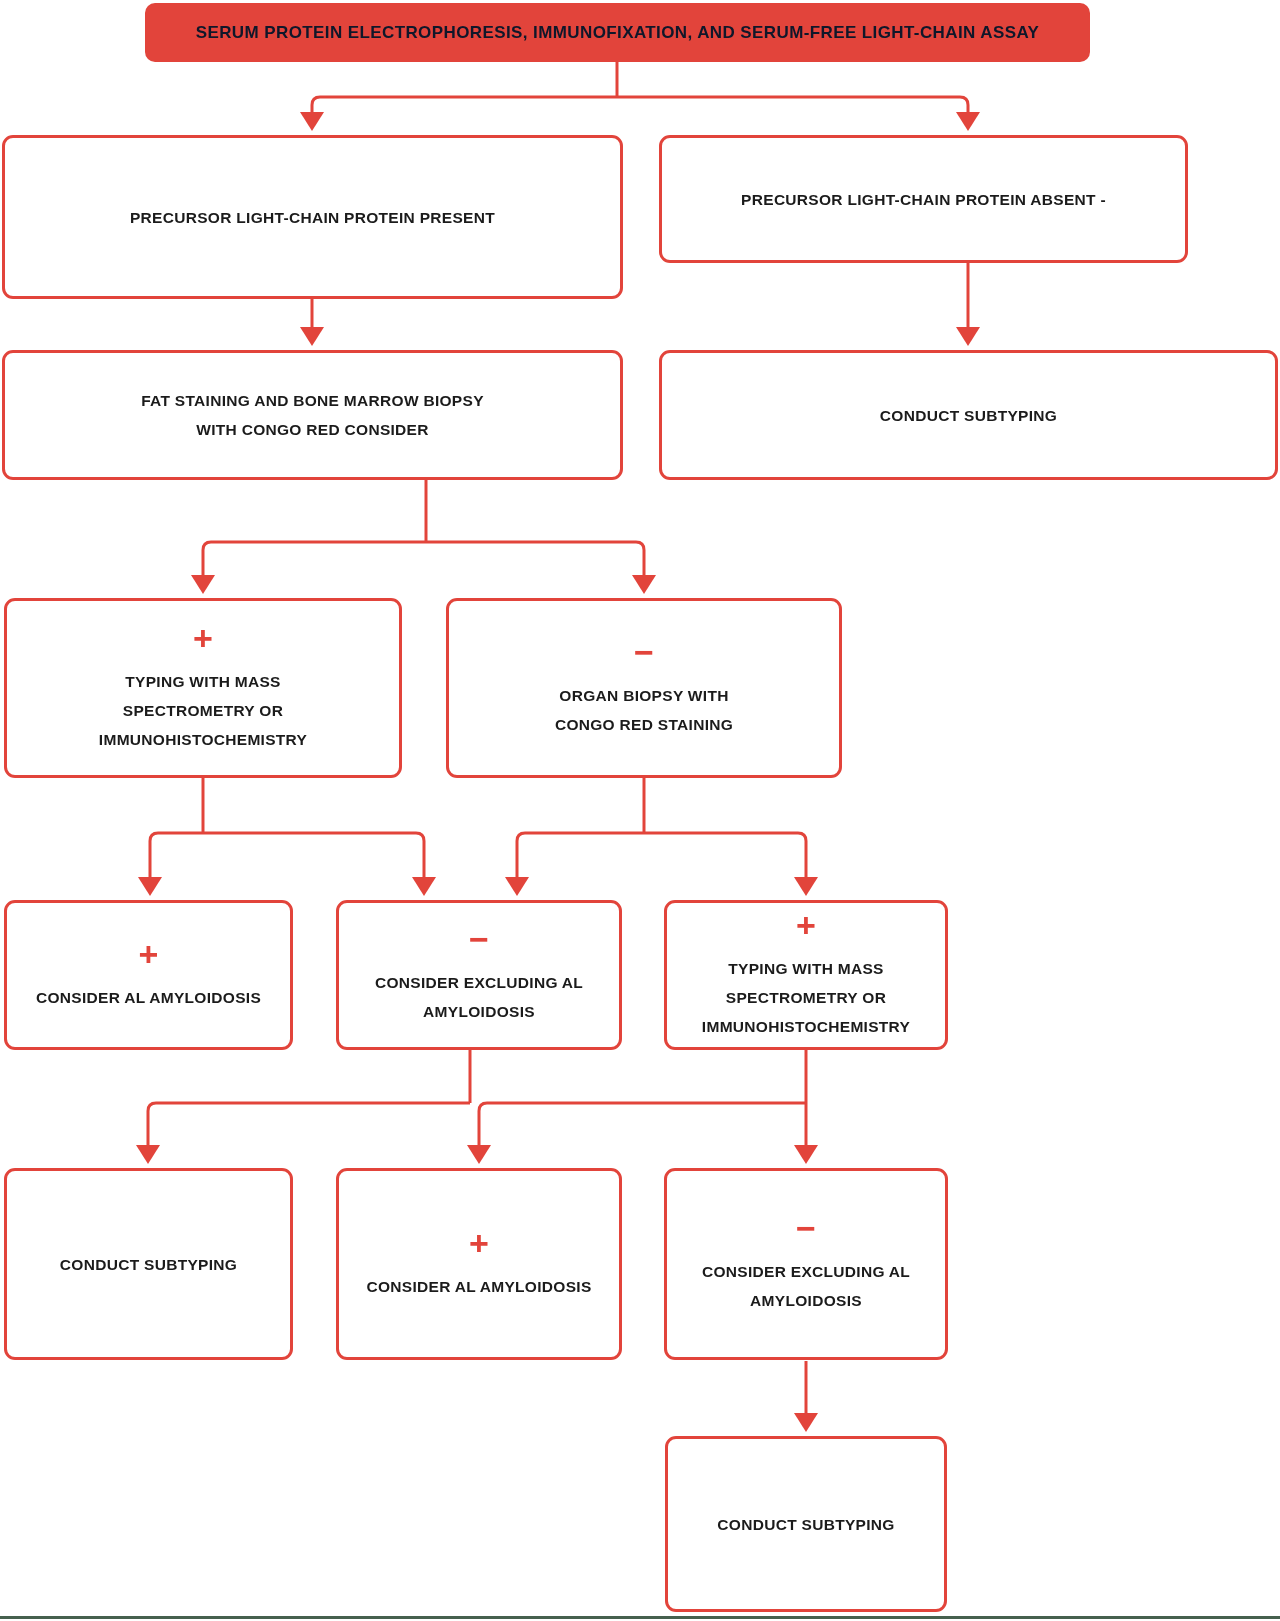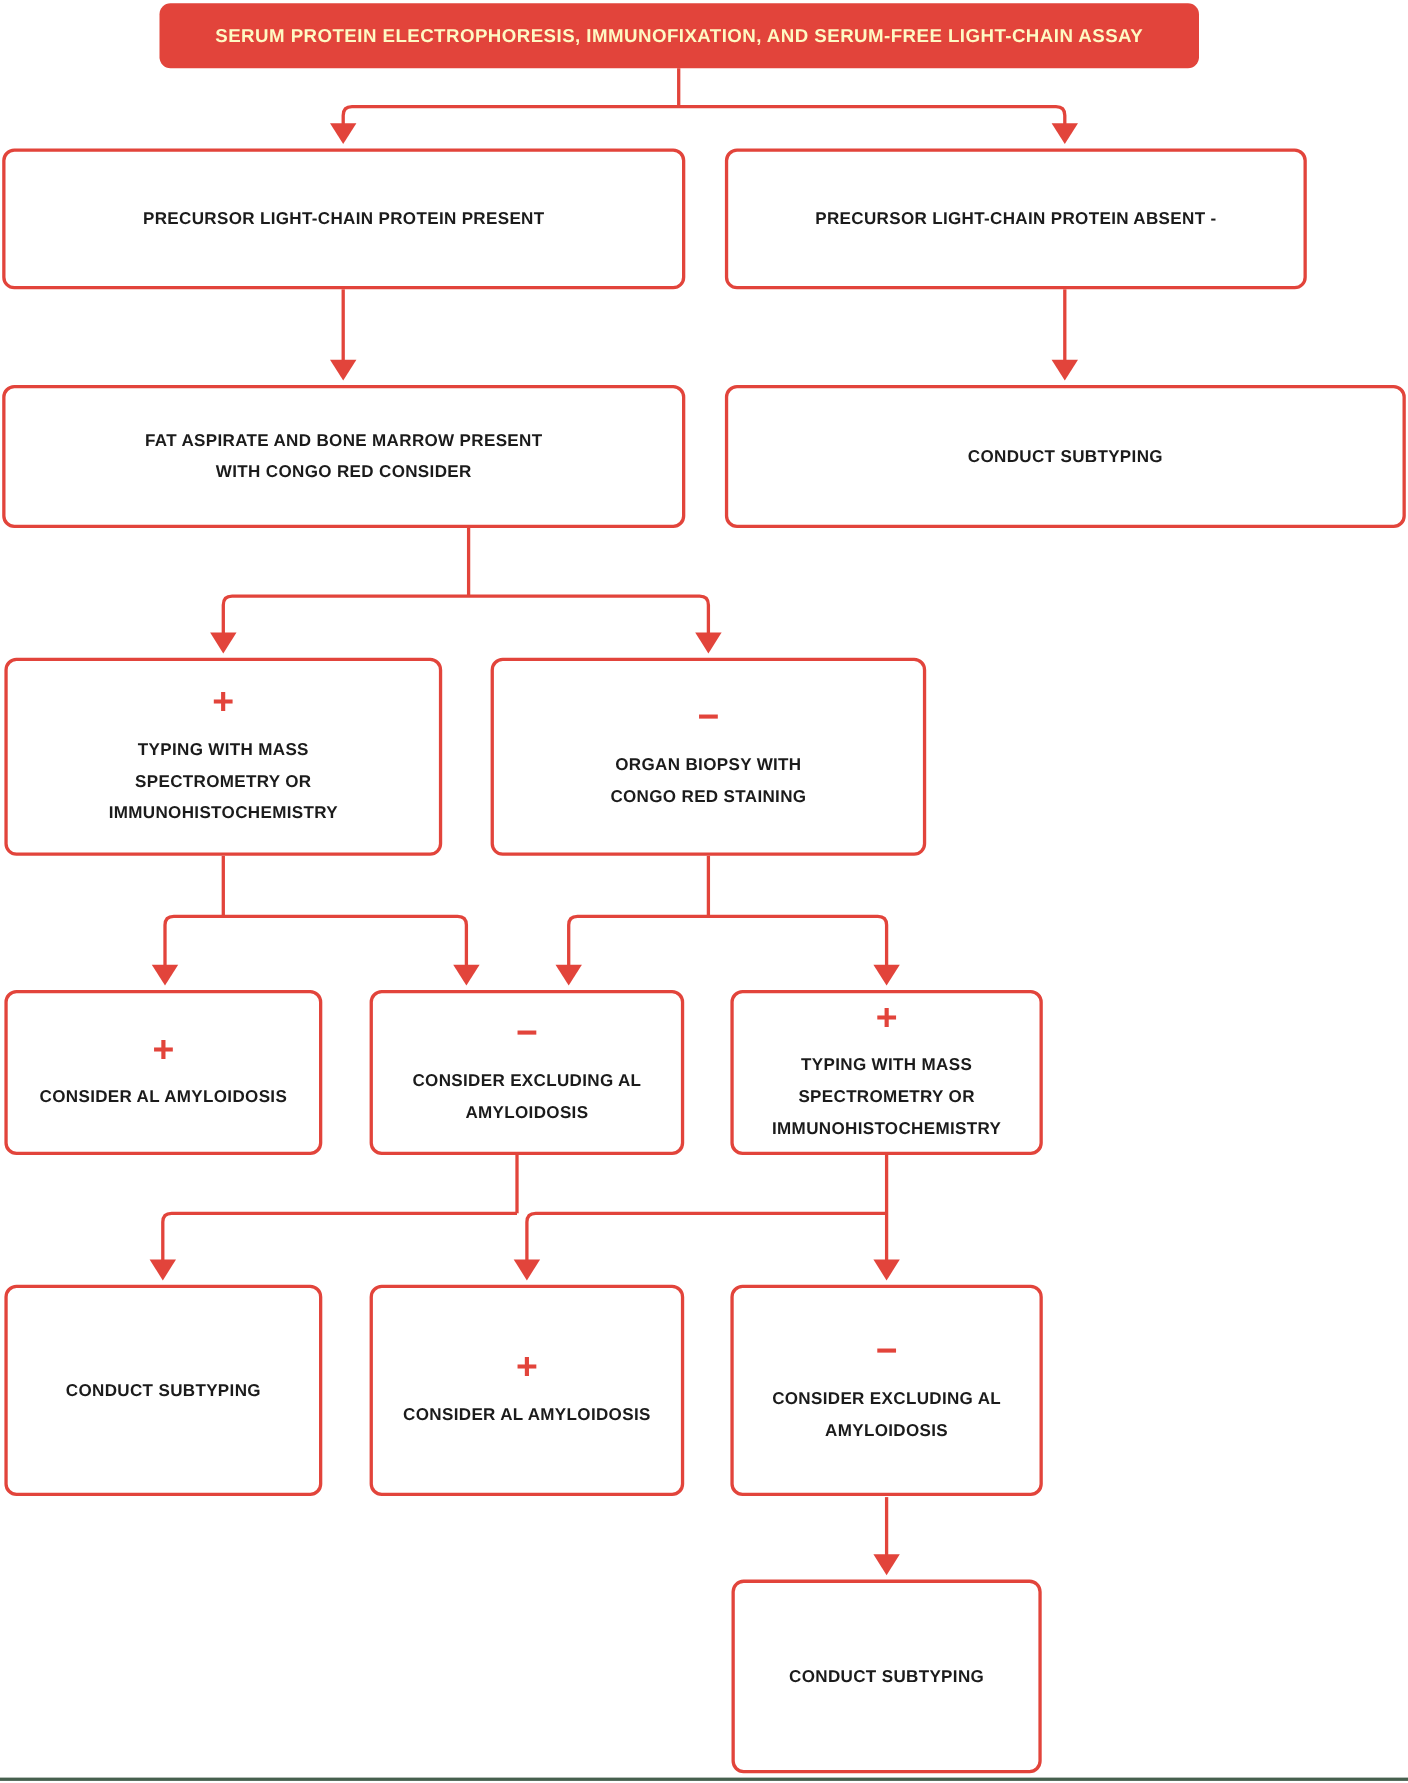--- a/index.html
+++ b/index.html
@@ -21,21 +21,21 @@
   .sign{
     font-size:34px;line-height:30px;font-weight:bold;color:var(--red);
     text-align:center;
   }
   #banner{
     position:absolute;left:145px;top:3px;width:945px;height:59px;
     background:var(--red);border-radius:10px;
     display:flex;align-items:center;justify-content:center;
   }
   #banner .banner-label{
-    color:#fef9c3;font-weight:bold;font-size:17px;letter-spacing:.4px;
+    color:#0f172a;font-weight:bold;font-size:17px;letter-spacing:.4px;
     white-space:nowrap;
   }
   #connectors{position:absolute;left:0;top:0;width:1280px;height:1621px;}
   #connectors path{fill:none;stroke:var(--red);stroke-width:3px;}
   #connectors polygon{fill:var(--red);stroke:none;}
   #footer-rule{position:absolute;left:0;top:1616px;width:1280px;height:2.5px;}
 </style>
 </head>
 <body>
 
@@ -96,34 +96,34 @@
       <polygon points="467,1145 491,1145 479,1164"></polygon>
       <polygon points="794,1145 818,1145 806,1164"></polygon>
     </g>
 
     <g>
       <path d="M806,1361 V1415"></path>
       <polygon points="794,1413 818,1413 806,1432"></polygon>
     </g>
   </svg>
 
-  <div class="node" style="left:2px;top:135px;width:621px;height:128px;">
+  <div class="node" style="left:2px;top:135px;width:621px;height:164px;">
     <div class="node-label">
       <div>PRECURSOR LIGHT-CHAIN PROTEIN PRESENT</div>
     </div>
   </div>
   <div class="node" style="left:659px;top:135px;width:529px;height:128px;">
     <div class="node-label">
       <div>PRECURSOR LIGHT-CHAIN PROTEIN ABSENT -</div>
     </div>
   </div>
 
   <div class="node" style="left:2px;top:350px;width:621px;height:130px;">
     <div class="node-label">
-      <div>FAT ASPIRATE AND BONE MARROW PRESENT</div>
+      <div>FAT STAINING AND BONE MARROW BIOPSY</div>
       <div>WITH CONGO RED CONSIDER</div>
     </div>
   </div>
   <div class="node" style="left:659px;top:350px;width:619px;height:130px;">
     <div class="node-label">
       <div>CONDUCT SUBTYPING</div>
     </div>
   </div>
 
   <div class="node" style="left:4px;top:598px;width:398px;height:180px;">

